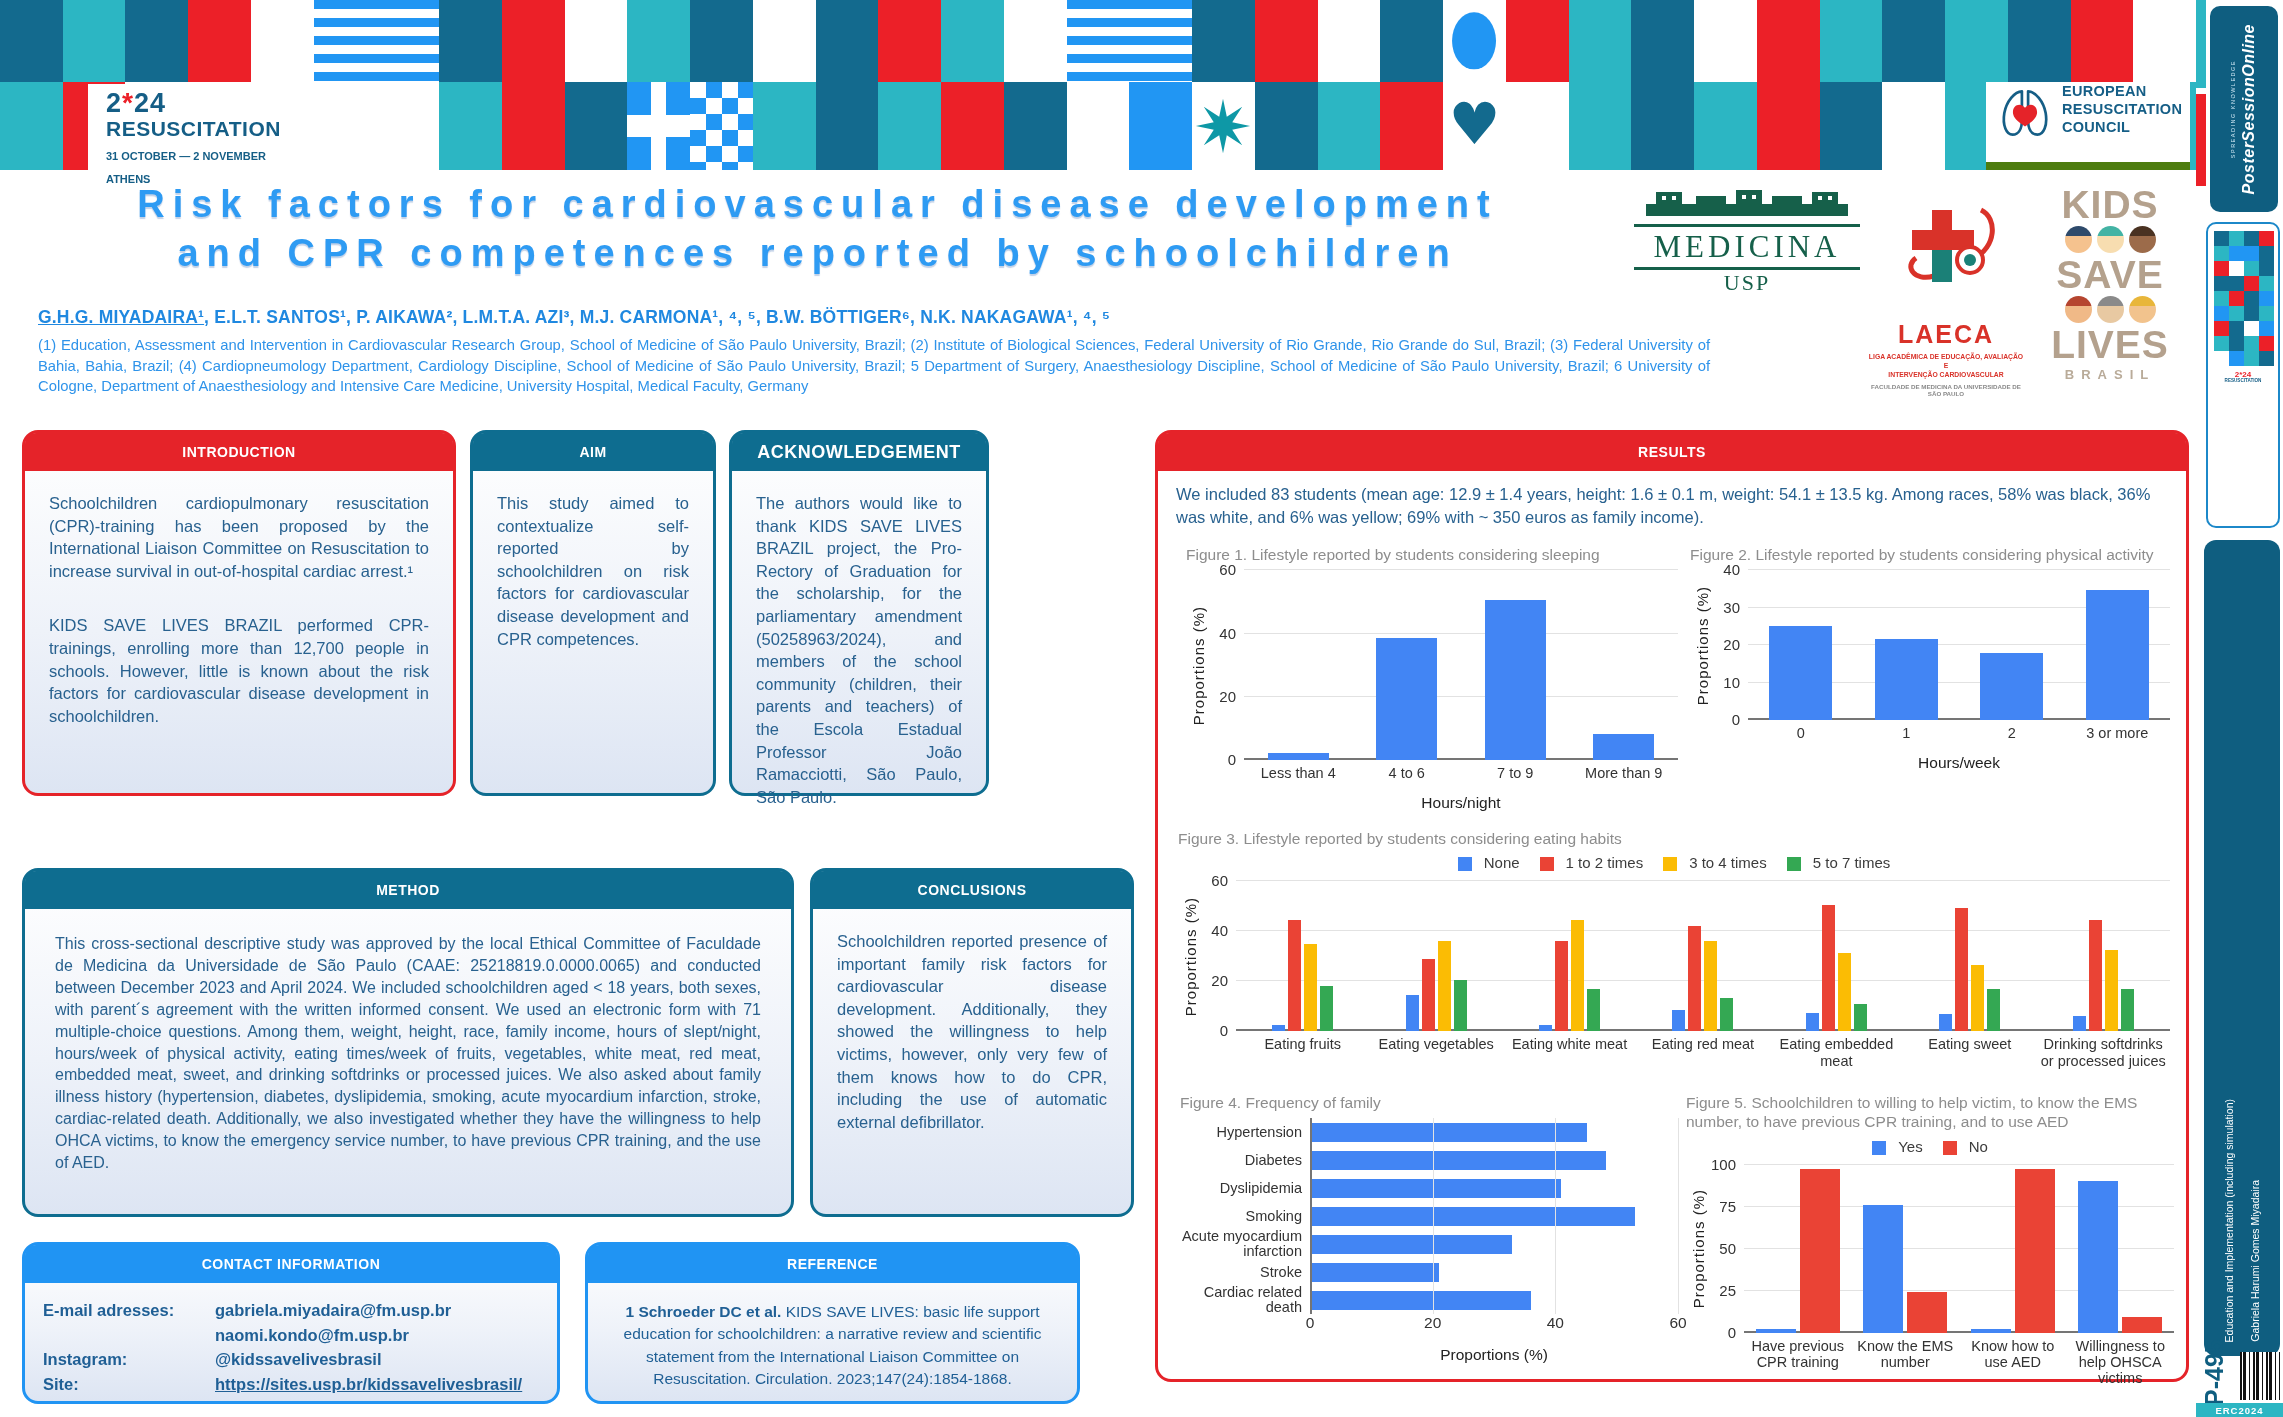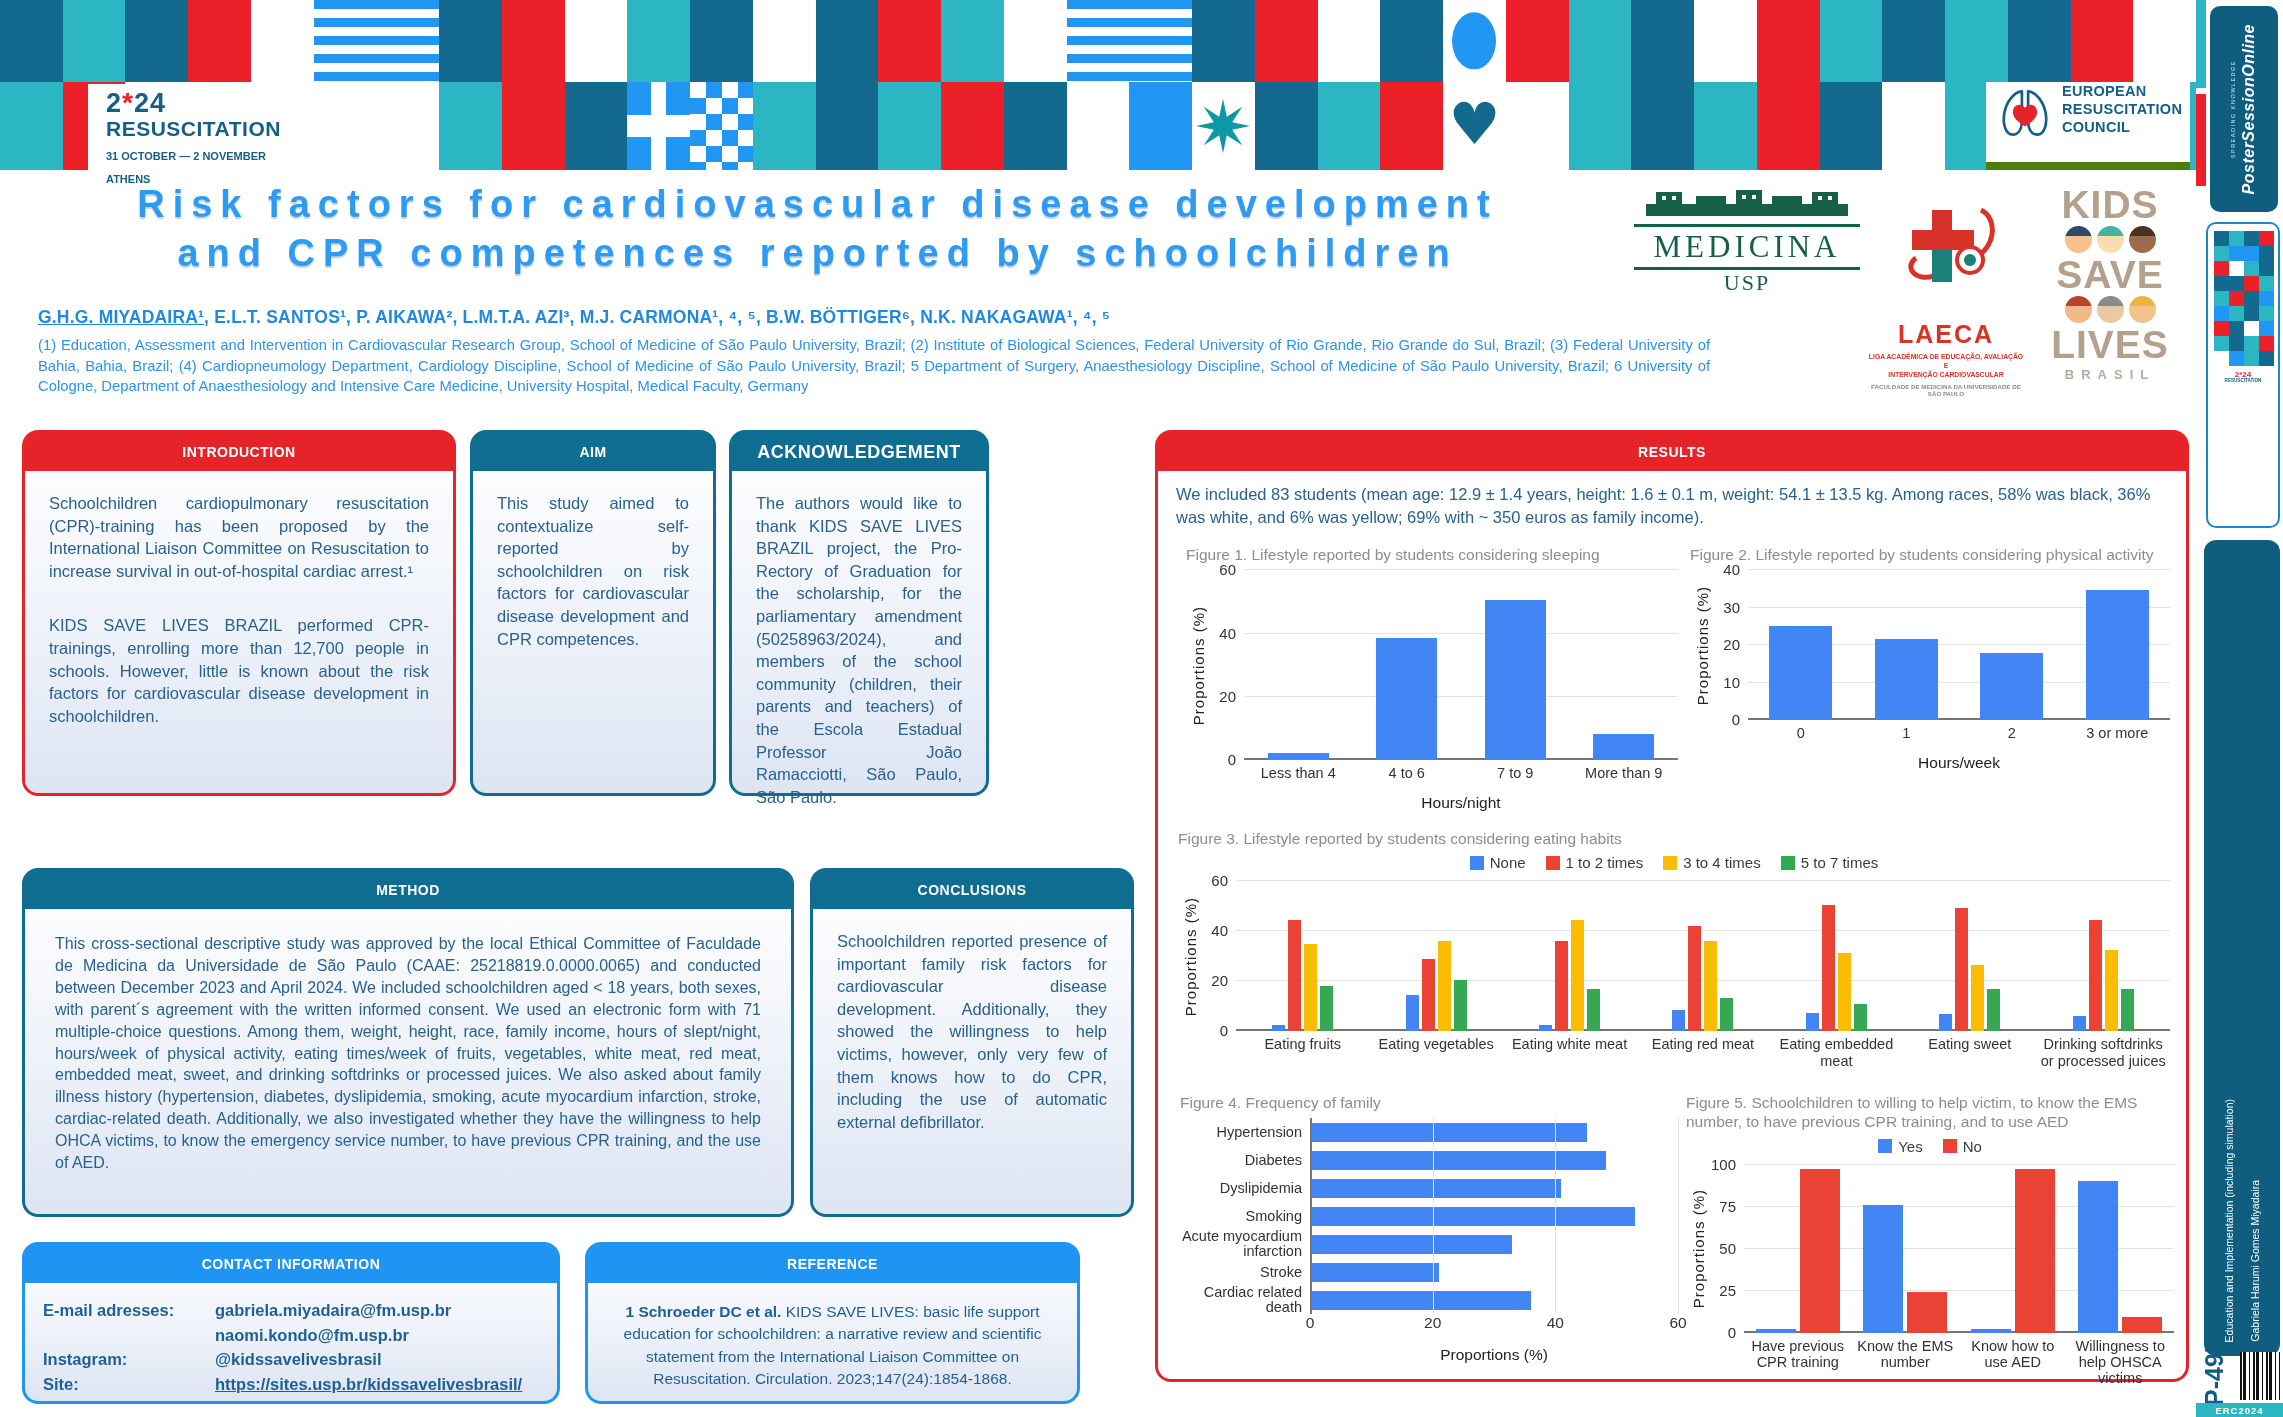--- a/index.html
+++ b/index.html
@@ -76,21 +76,21 @@
     font-weight:bold;font-size:16.5px;color:#1f5f95;text-align:left;padding:16px 18px}
   #contact-panel .link{text-decoration:underline;color:#1f5f95}
   
   #reference-panel .pb{font-size:15.5px;color:#1f5f95;line-height:1.45;text-align:center;padding:18px 9px}
   
   #results-panel .r-intro{position:absolute;left:18px;top:50px;right:16px;color:#28618f;font-size:16.5px;line-height:1.4;text-align:left}
   .fig-mount{position:absolute;}
   
   .fig-title{color:#8d8d8d;font-size:15.5px;line-height:1.25;margin-bottom:6px}
   .legend{display:flex;justify-content:center;align-items:center;gap:20px;font-size:15px;color:#3c3c3c;margin:2px 0 10px}
-  .leg-item{display:flex;align-items:center;gap:6px}
+  .leg-item{display:flex;align-items:flex-end;gap:12px}
   .leg-swatch{width:14px;height:14px}
   .vrow{display:flex}
   .vylab{width:24px;display:flex;align-items:center;justify-content:center}
   .vylab span{font-size:15px;color:#222;white-space:nowrap;letter-spacing:1px}
   .vyaxis{width:34px;position:relative;font-size:15px;color:#333}
   .ytick{position:absolute;right:8px;height:16px;line-height:16px}
   .vplot{flex:1;position:relative}
   .grid{position:absolute;left:0;right:0;height:1px;background:#e2e2e2}
   .grid.zero{background:#757575;height:2px}
   .groups{position:absolute;left:0;right:0;top:0;bottom:0;display:flex;align-items:flex-end}

